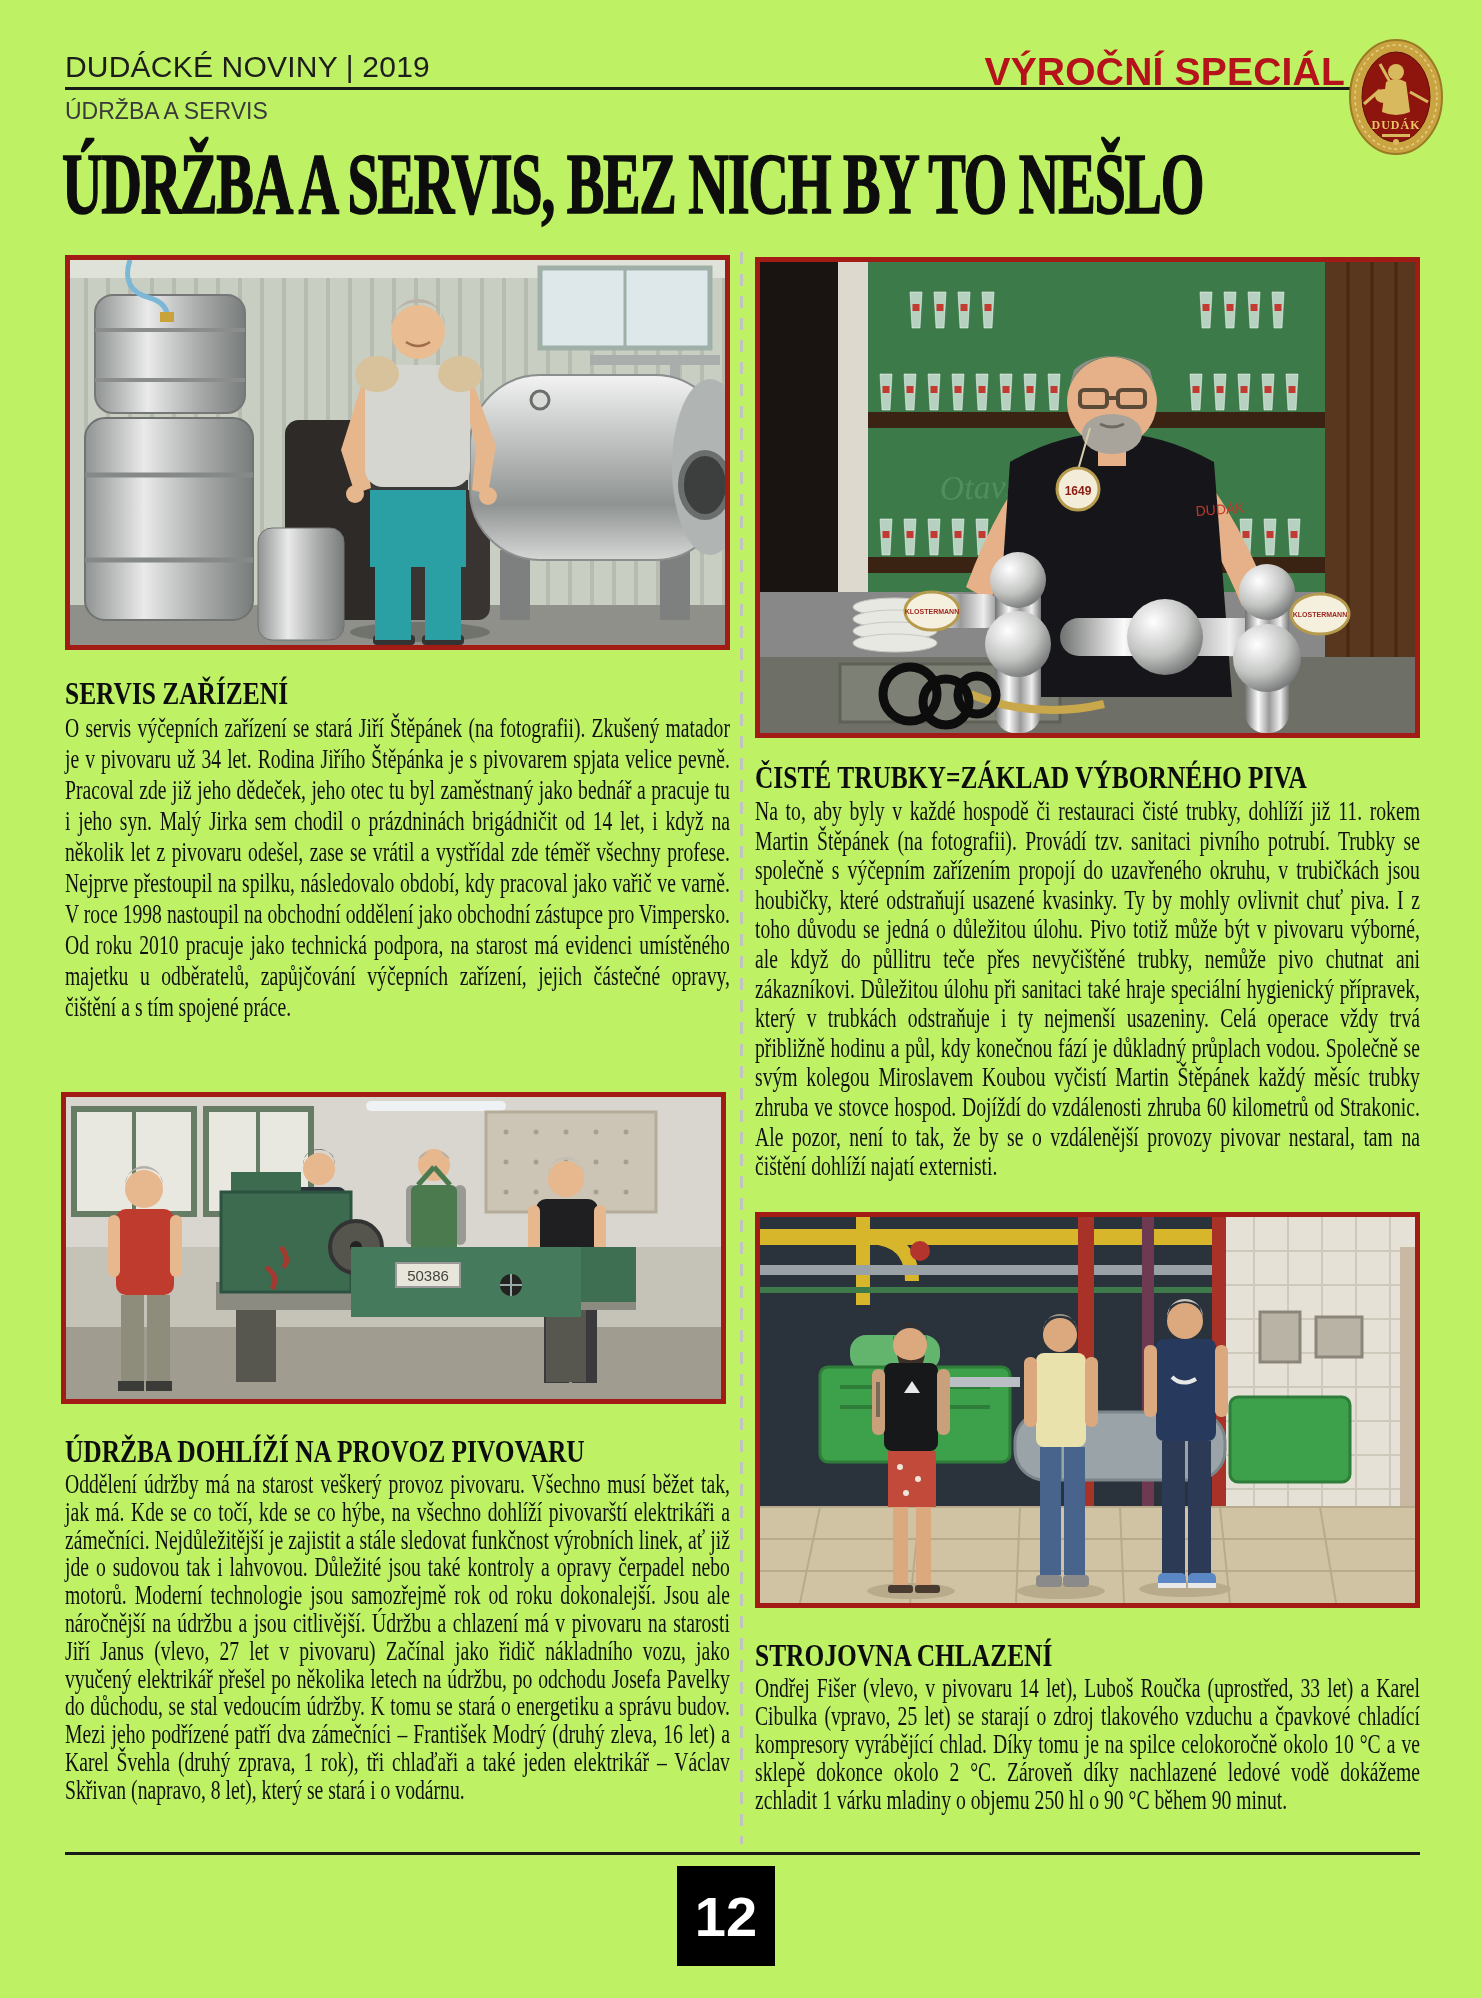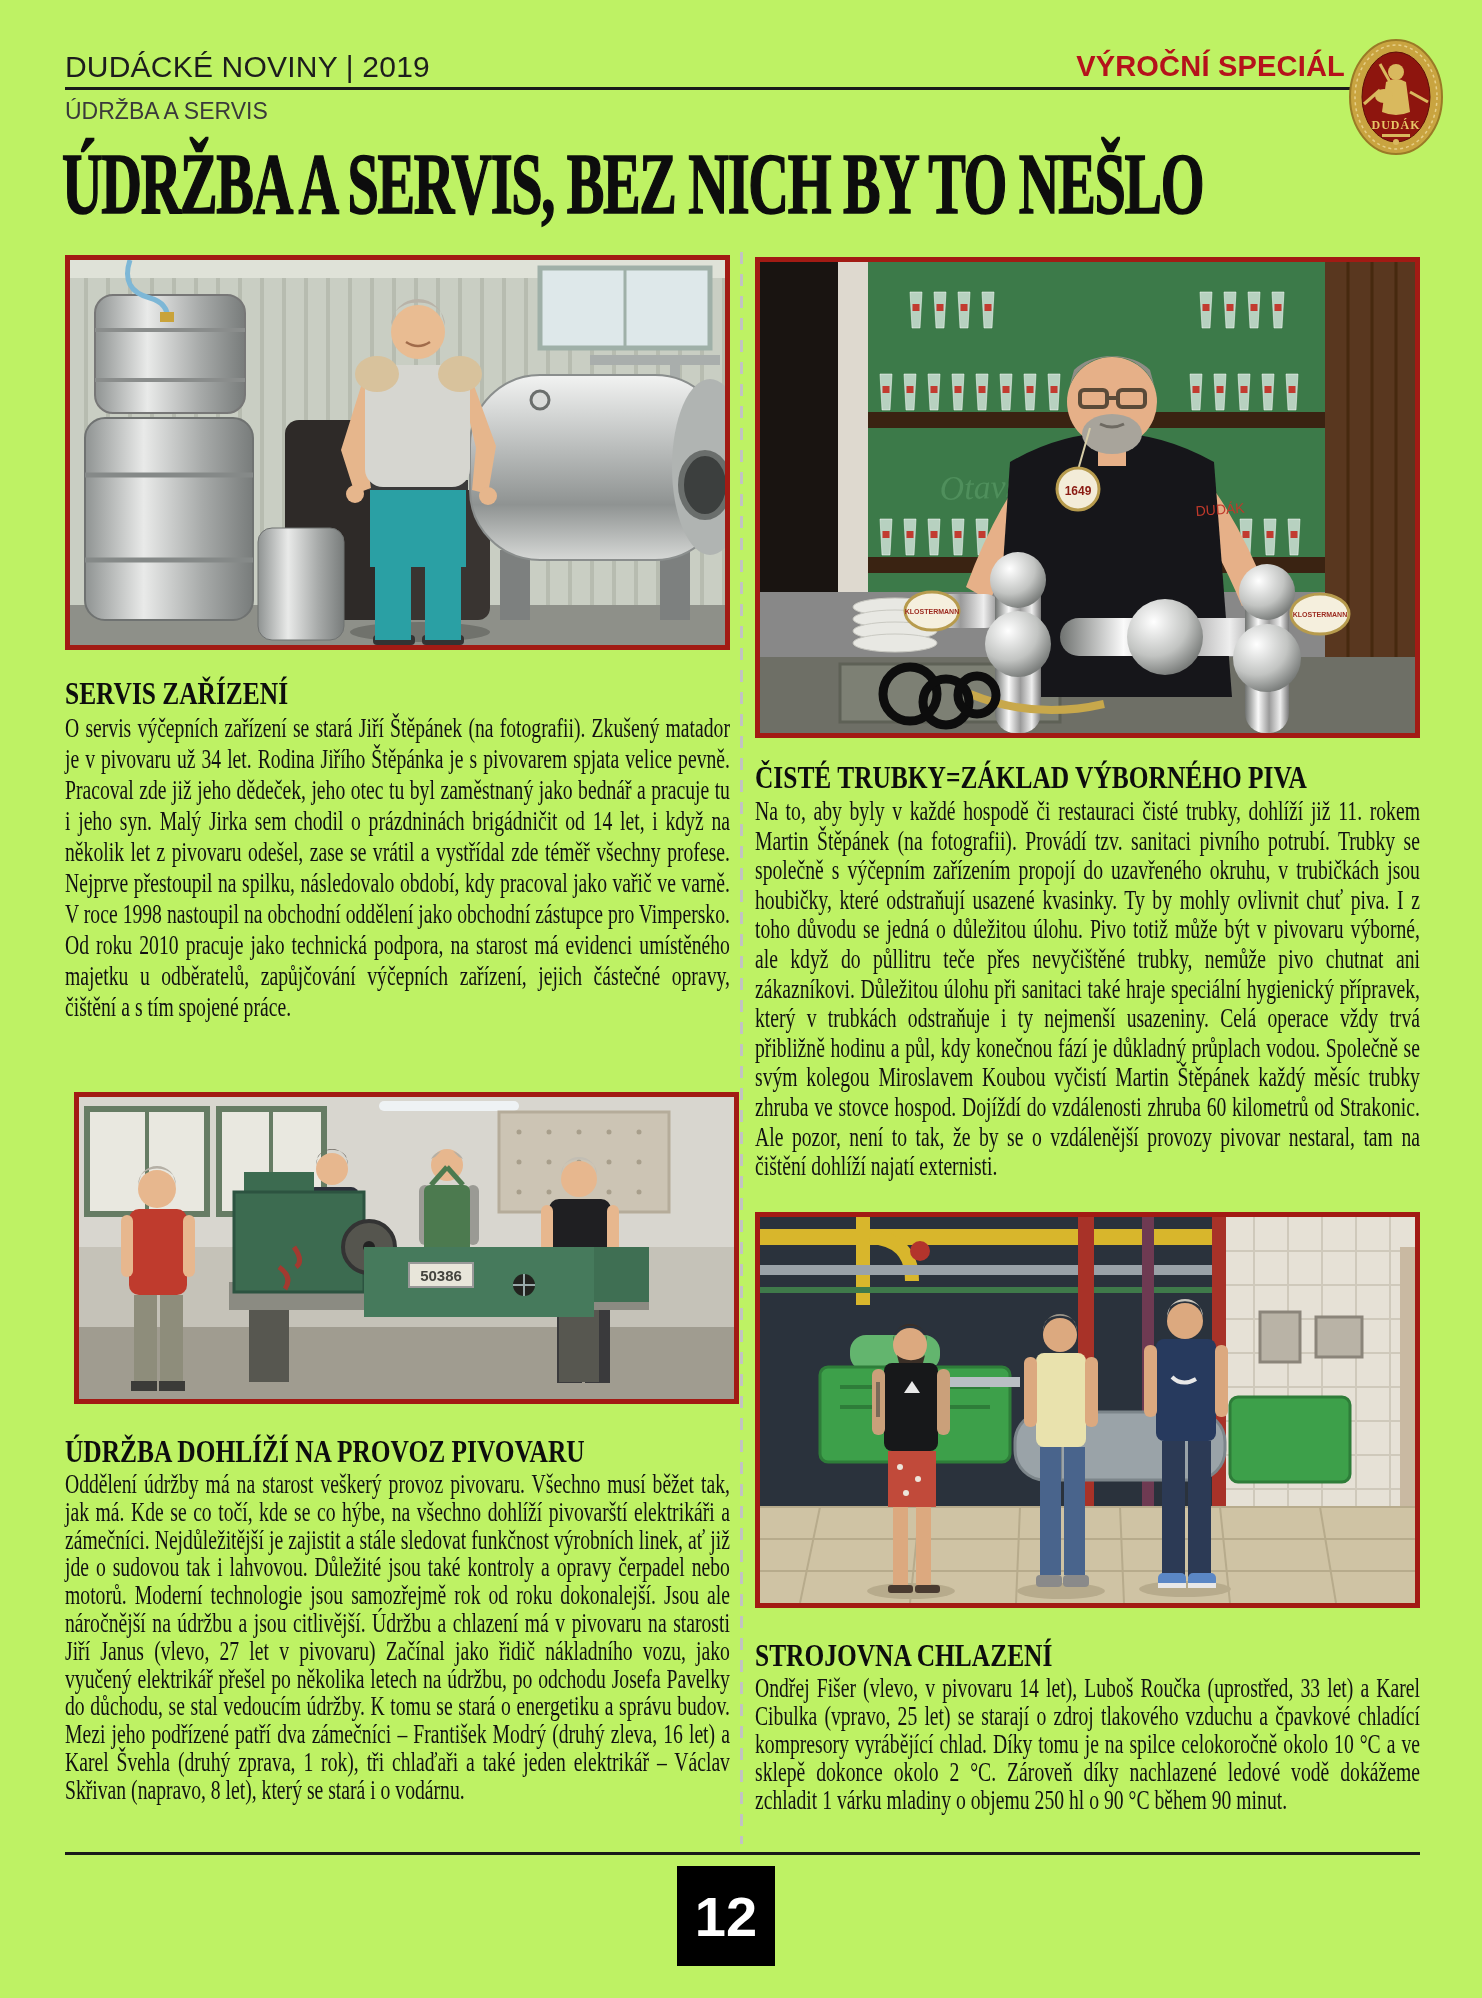--- a/index.html
+++ b/index.html
@@ -9,21 +9,21 @@
     font-family:"Liberation Serif", serif; color:#111; overflow:hidden;
   }
   
   .masthead{
     position:absolute; left:65px; top:50px; width:1290px;
     font-family:"Liberation Sans", sans-serif; font-size:30px; color:#1d1d1d;
     letter-spacing:0.2px;
   }
   .edition{
     position:absolute; right:137px; top:50px;
-    font-family:"Liberation Sans", sans-serif; font-weight:bold; font-size:29px;
+    font-family:"Liberation Sans", sans-serif; font-weight:bold; font-size:39px;
     color:#b5121b; letter-spacing:0.2px;
   }
   .head-rule{ position:absolute; left:65px; top:87px; width:1355px; height:3px; background:#1a1a1a; }
   .section-label{
     position:absolute; left:65px; top:98px;
     font-family:"Liberation Sans", sans-serif; font-size:23px; color:#3a3a3a;
   }
   .headline{
     position:absolute; left:62px; top:134px;
     font-family:"Liberation Serif", serif; font-weight:bold; font-size:86px;
@@ -159,21 +159,21 @@
         <circle cx="348" cy="72" r="27" fill="#e9bc92"></circle>
         <path d="M321,66 a27,27 0 0 1 54,0 l-4,-14 a27,20 0 0 0 -46,0 z" fill="#b9b3a8"></path>
         <path d="M336,82 q12,8 24,0" stroke="#a06b4a" stroke-width="2.5" fill="none"></path>
       </g>
     </svg>
   </div>
 
   <div class="art-title" style="left:65px; top:676px;">SERVIS ZAŘÍZENÍ</div>
   <div class="body-text" style="left:65px; top:712px; --lh:31px;">O servis výčepních zařízení se stará Jiří Štěpánek (na fotografii). Zkušený matador je v pivovaru už 34 let. Rodina Jiřího Štěpánka je s pivovarem spjata velice pevně. Pracoval zde již jeho dědeček, jeho otec tu byl zaměstnaný jako bednář a pracuje tu i jeho syn. Malý Jirka sem chodil o prázdninách brigádničit od 14 let, i když na několik let z pivovaru odešel, zase se vrátil a vystřídal zde téměř všechny profese. Nejprve přestoupil na spilku, následovalo období, kdy pracoval jako vařič ve varně. V roce 1998 nastoupil na obchodní oddělení jako obchodní zástupce pro Vimpersko. Od roku 2010 pracuje jako technická podpora, na starost má evidenci umístěného majetku u odběratelů, zapůjčování výčepních zařízení, jejich částečné opravy, čištění a s tím spojené práce.</div>
 
-  <div class="photo" style="left:74px; top:1092px; width:665px; height:312px;font-weight:bold;">
+  <div class="photo" style="left:61px; top:1092px; width:665px; height:312px;">
     <svg viewBox="0 0 655 302" preserveAspectRatio="none">
       <rect width="655" height="302" fill="#d8d6cf"></rect>
       <rect y="150" width="655" height="80" fill="#c5c2b8"></rect>
       <rect y="230" width="655" height="72" fill="#a09c90"></rect>
       <rect x="300" y="4" width="140" height="10" rx="5" fill="#eef2f4"></rect>
       <g>
         <rect x="8" y="12" width="120" height="105" fill="#e9e8e0" stroke="#667c64" stroke-width="6"></rect>
         <line x1="68" y1="12" x2="68" y2="117" stroke="#667c64" stroke-width="4"></line>
         <rect x="140" y="12" width="105" height="105" fill="#e9e8e0" stroke="#667c64" stroke-width="6"></rect>
         <line x1="192" y1="12" x2="192" y2="117" stroke="#667c64" stroke-width="4"></line>

